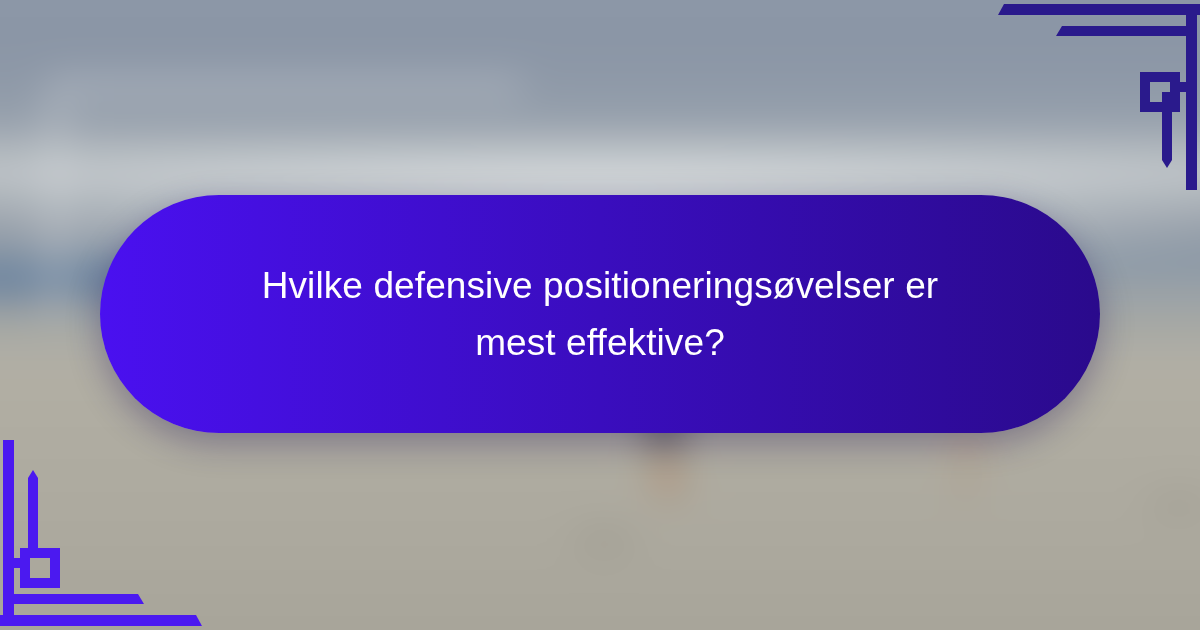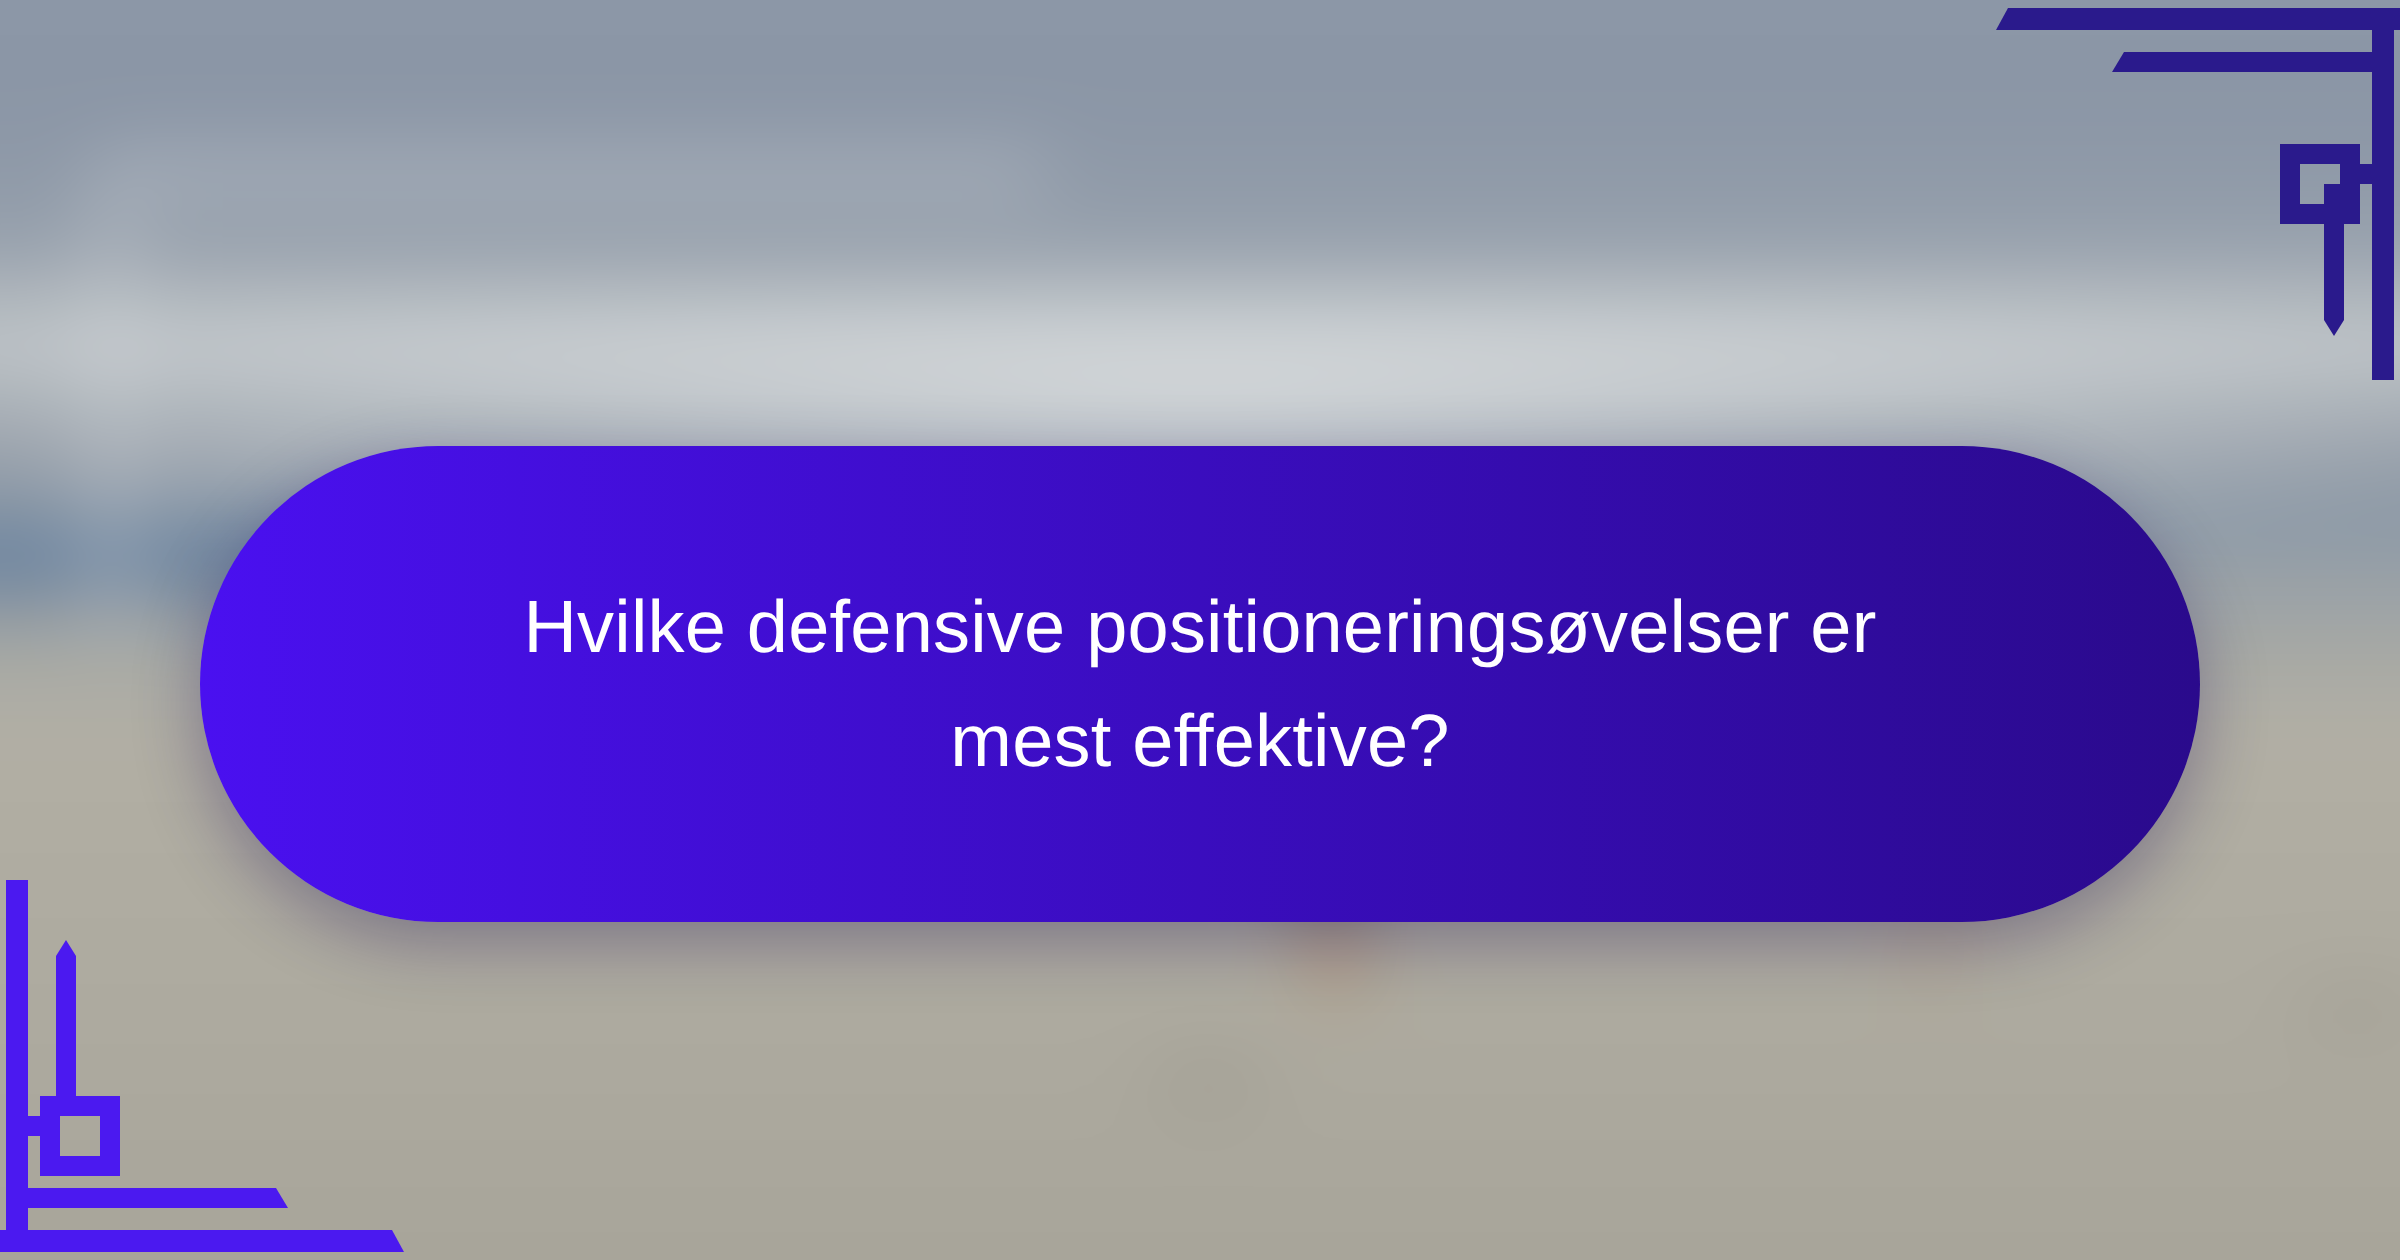--- a/index.html
+++ b/index.html
@@ -146,21 +146,20 @@
     position: absolute;
     left: 100px;
     top: 195px;
     width: 1000px;
     height: 238px;
     border-radius: 119px;
     display: flex;
     align-items: center;
     justify-content: center;
     box-shadow: 0 10px 34px rgba(20, 6, 80, 0.32);
-    margin-top: 28px;
   }
   .banner-text {
     width: 760px;
     text-align: center;
     color: #ffffff;
     font-size: 37px;
     line-height: 1.55;
     font-weight: 400;
     letter-spacing: 0.1px;
     text-rendering: optimizeLegibility;

